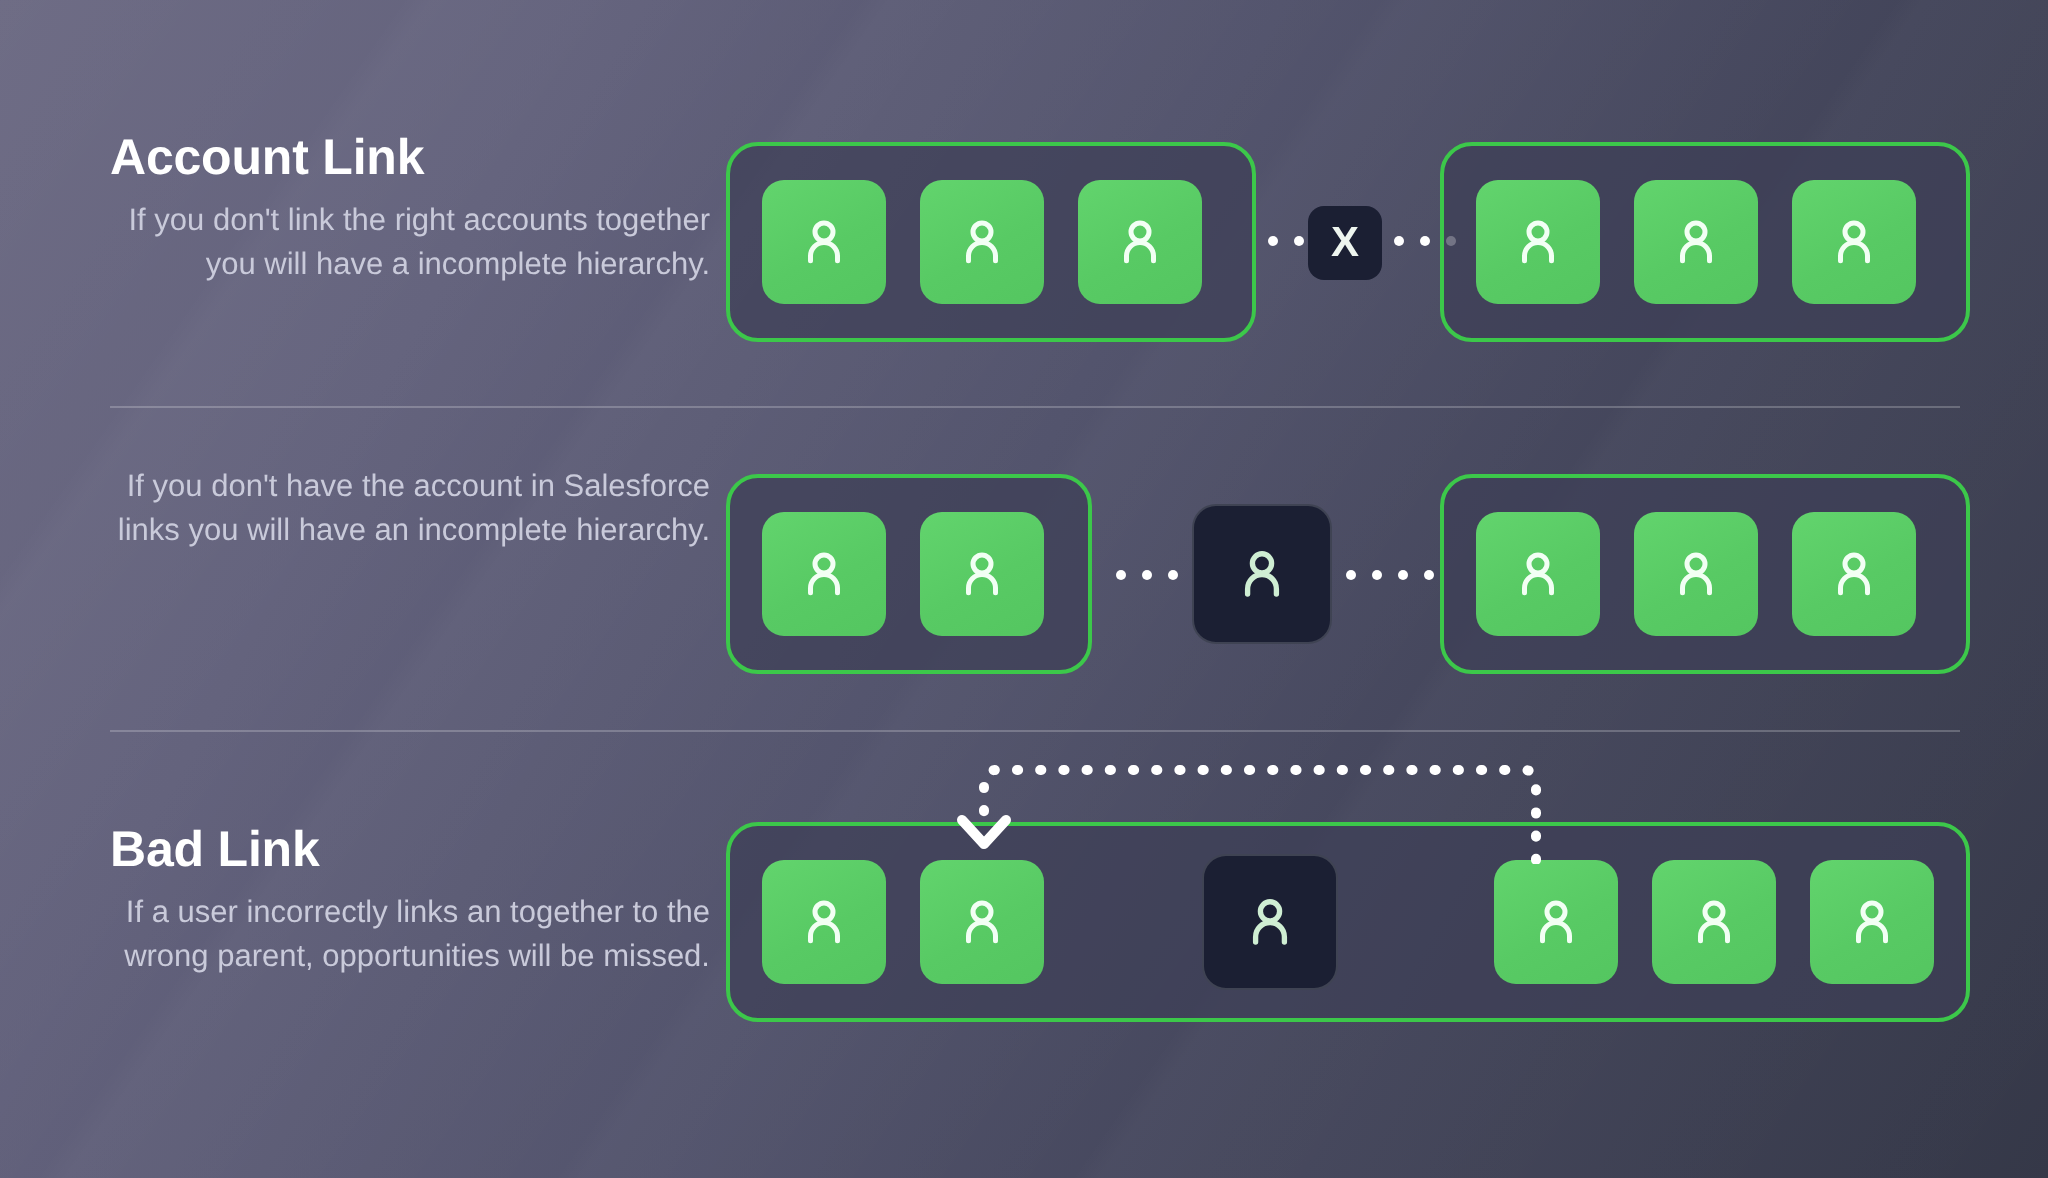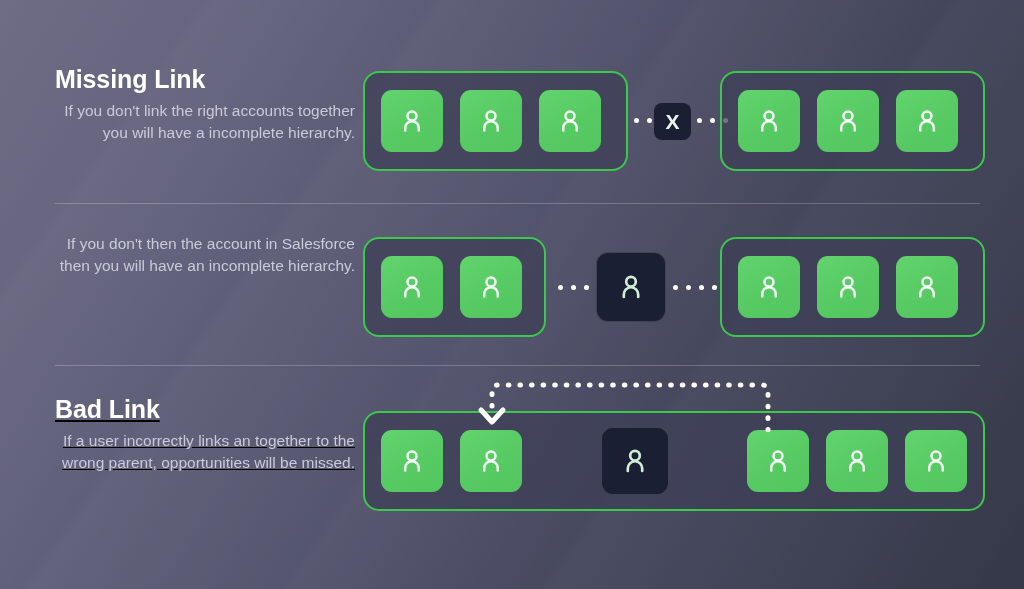--- a/index.html
+++ b/index.html
@@ -148,21 +148,21 @@
   }
 </style>
 </head>
 <body>
 
 <div id="stage">
 
   <div class="section">
 
     <div class="sec-text" style="top:66px;">
-      <h2 class="sec-title">Missing Link</h2>
+      <h2 class="sec-title">Account Link</h2>
       <p class="sec-desc">If you don't link the right accounts together you will have a incomplete hierarchy.</p>
     </div>
 
     <div class="group" style="left:363px; top:71px; width:265px; height:100px;">
       <div class="card green">
         <svg width="30" height="30" viewBox="0 0 24 24" fill="none" stroke-width="2" stroke-linecap="round">
           <circle cx="12" cy="8" r="3.6"></circle>
             <path d="M6.6 19.5v-1.9a5.4 5.4 0 0 1 10.8 0v1.9"></path>
         </svg>
       </div>
@@ -214,21 +214,21 @@
         </svg>
       </div>
     </div>
   </div>
 
   <div class="divider" style="top:203px;"></div>
 
   <div class="section">
 
     <div class="sec-text" style="top:233px;">
-      <p class="sec-desc">If you don't then the account in Salesforce then you will have an incomplete hierarchy.</p>
+      <p class="sec-desc">If you don't have the account in Salesforce links you will have an incomplete hierarchy.</p>
     </div>
 
     <div class="group" style="left:363px; top:237px; width:183px; height:100px;">
       <div class="card green">
         <svg width="30" height="30" viewBox="0 0 24 24" fill="none" stroke-width="2" stroke-linecap="round">
           <circle cx="12" cy="8" r="3.6"></circle>
             <path d="M6.6 19.5v-1.9a5.4 5.4 0 0 1 10.8 0v1.9"></path>
         </svg>
       </div>
       <div class="card green">
@@ -279,21 +279,21 @@
             <path d="M6.6 19.5v-1.9a5.4 5.4 0 0 1 10.8 0v1.9"></path>
         </svg>
       </div>
     </div>
   </div>
 
   <div class="divider" style="top:365px;"></div>
 
   <div class="section">
 
-    <div class="sec-text" style="top:396px;text-decoration:underline;">
+    <div class="sec-text" style="top:412px;">
       <h2 class="sec-title">Bad Link</h2>
       <p class="sec-desc">If a user incorrectly links an together to the wrong parent, opportunities will be missed.</p>
     </div>
 
     <div class="group" style="left:363px; top:411px; width:622px; height:100px; gap:0; padding:0 16px;">
       <div class="card green" style="margin-right:17px;">
         <svg width="30" height="30" viewBox="0 0 24 24" fill="none" stroke-width="2" stroke-linecap="round">
           <circle cx="12" cy="8" r="3.6"></circle>
             <path d="M6.6 19.5v-1.9a5.4 5.4 0 0 1 10.8 0v1.9"></path>
         </svg>

